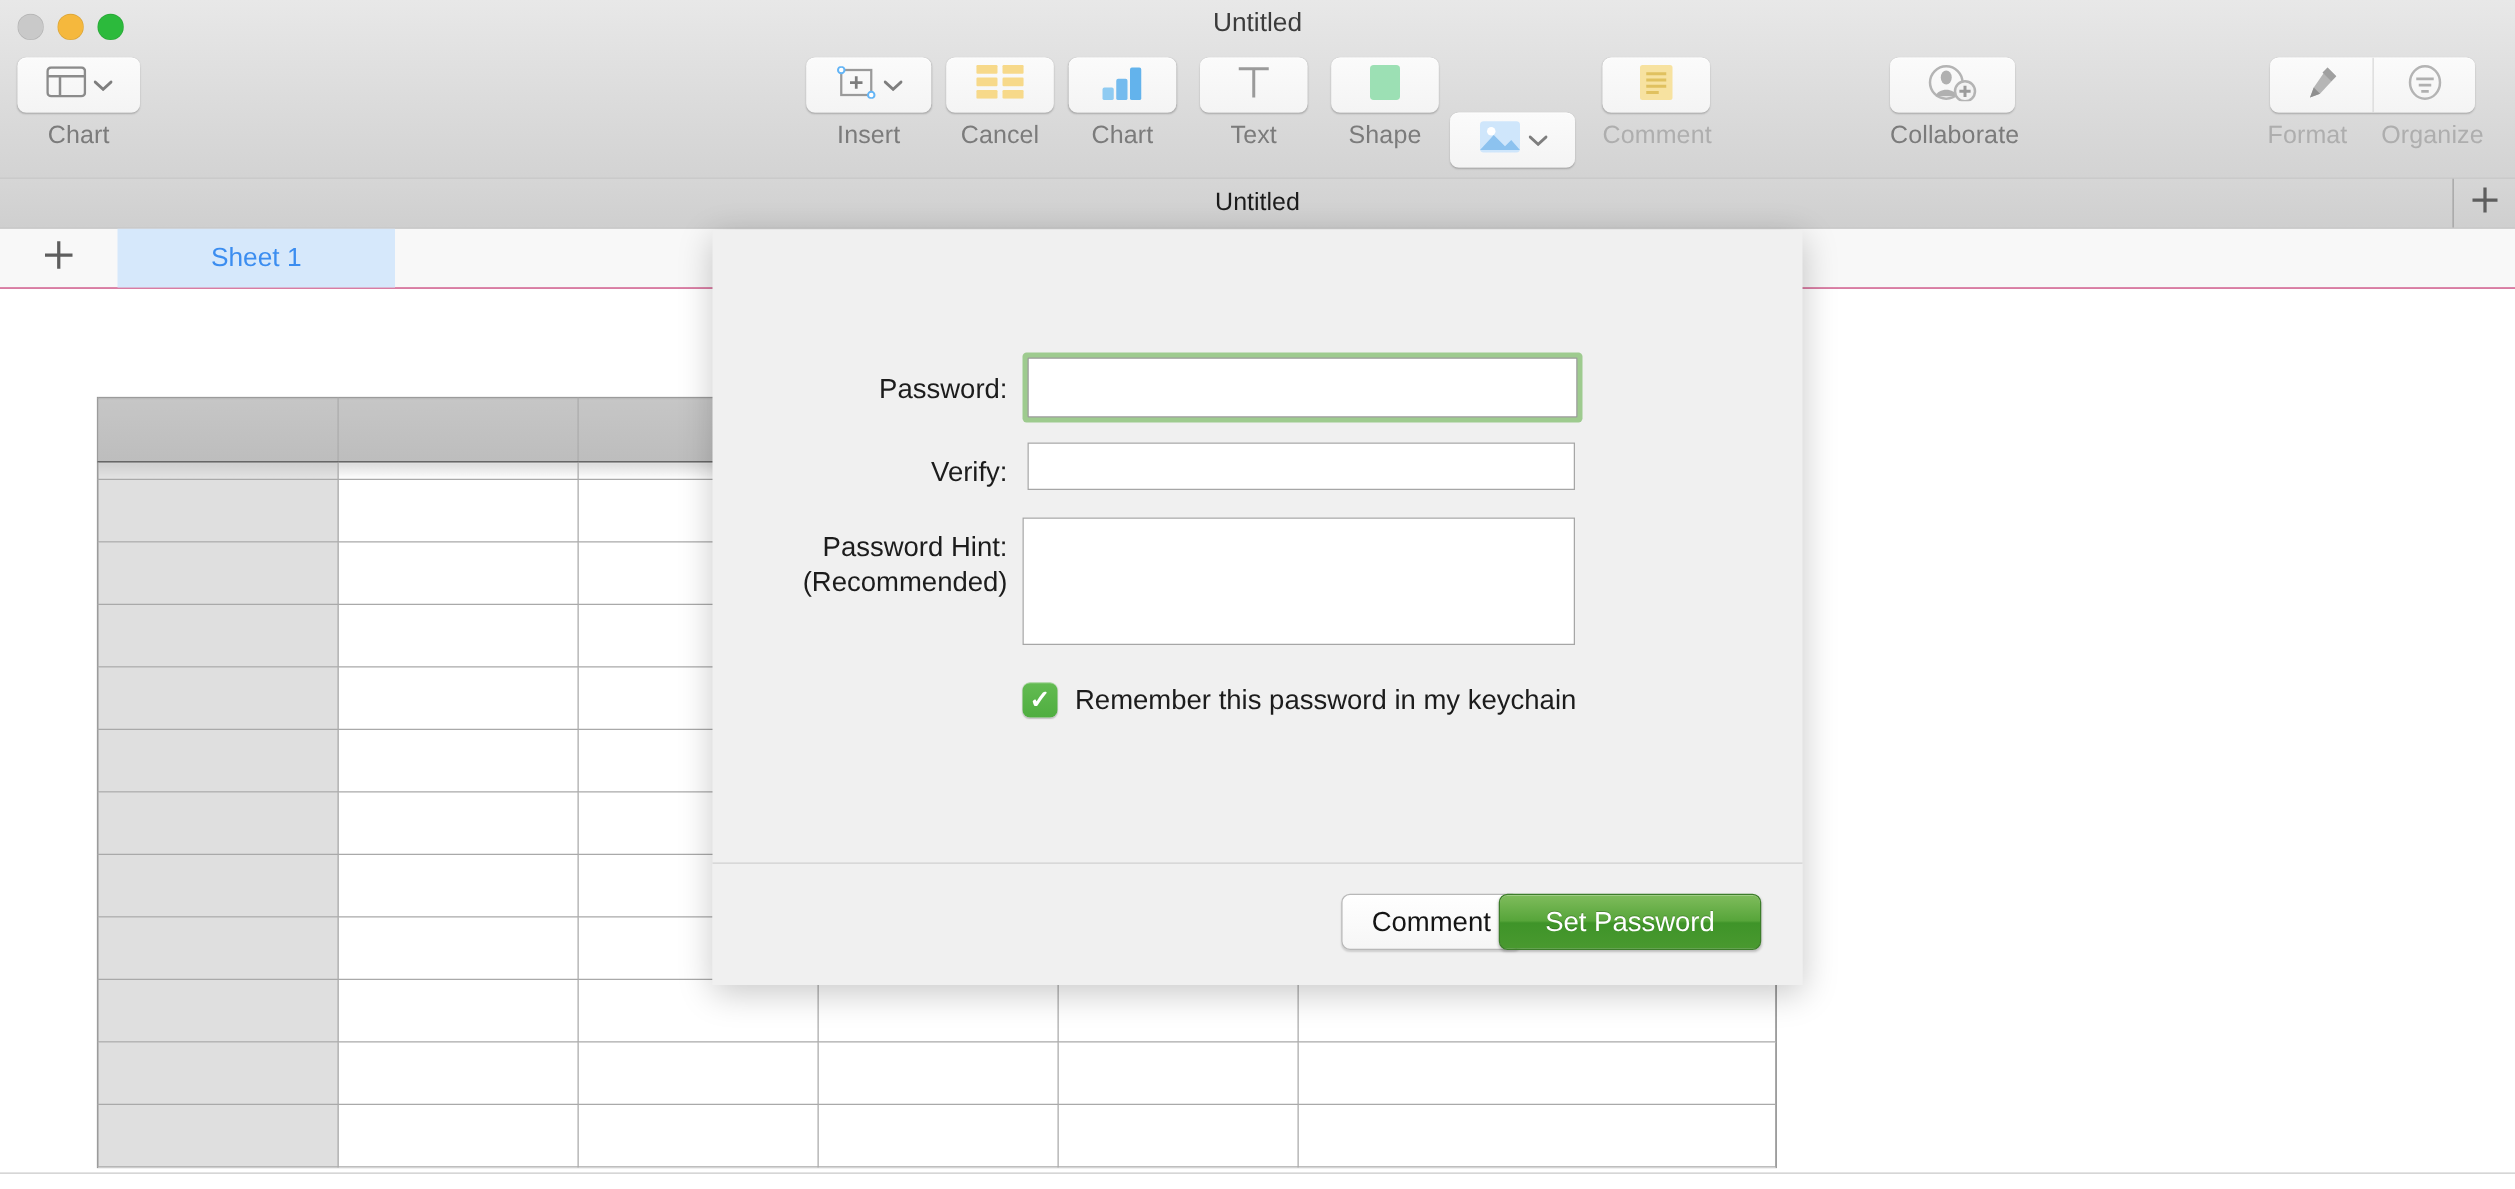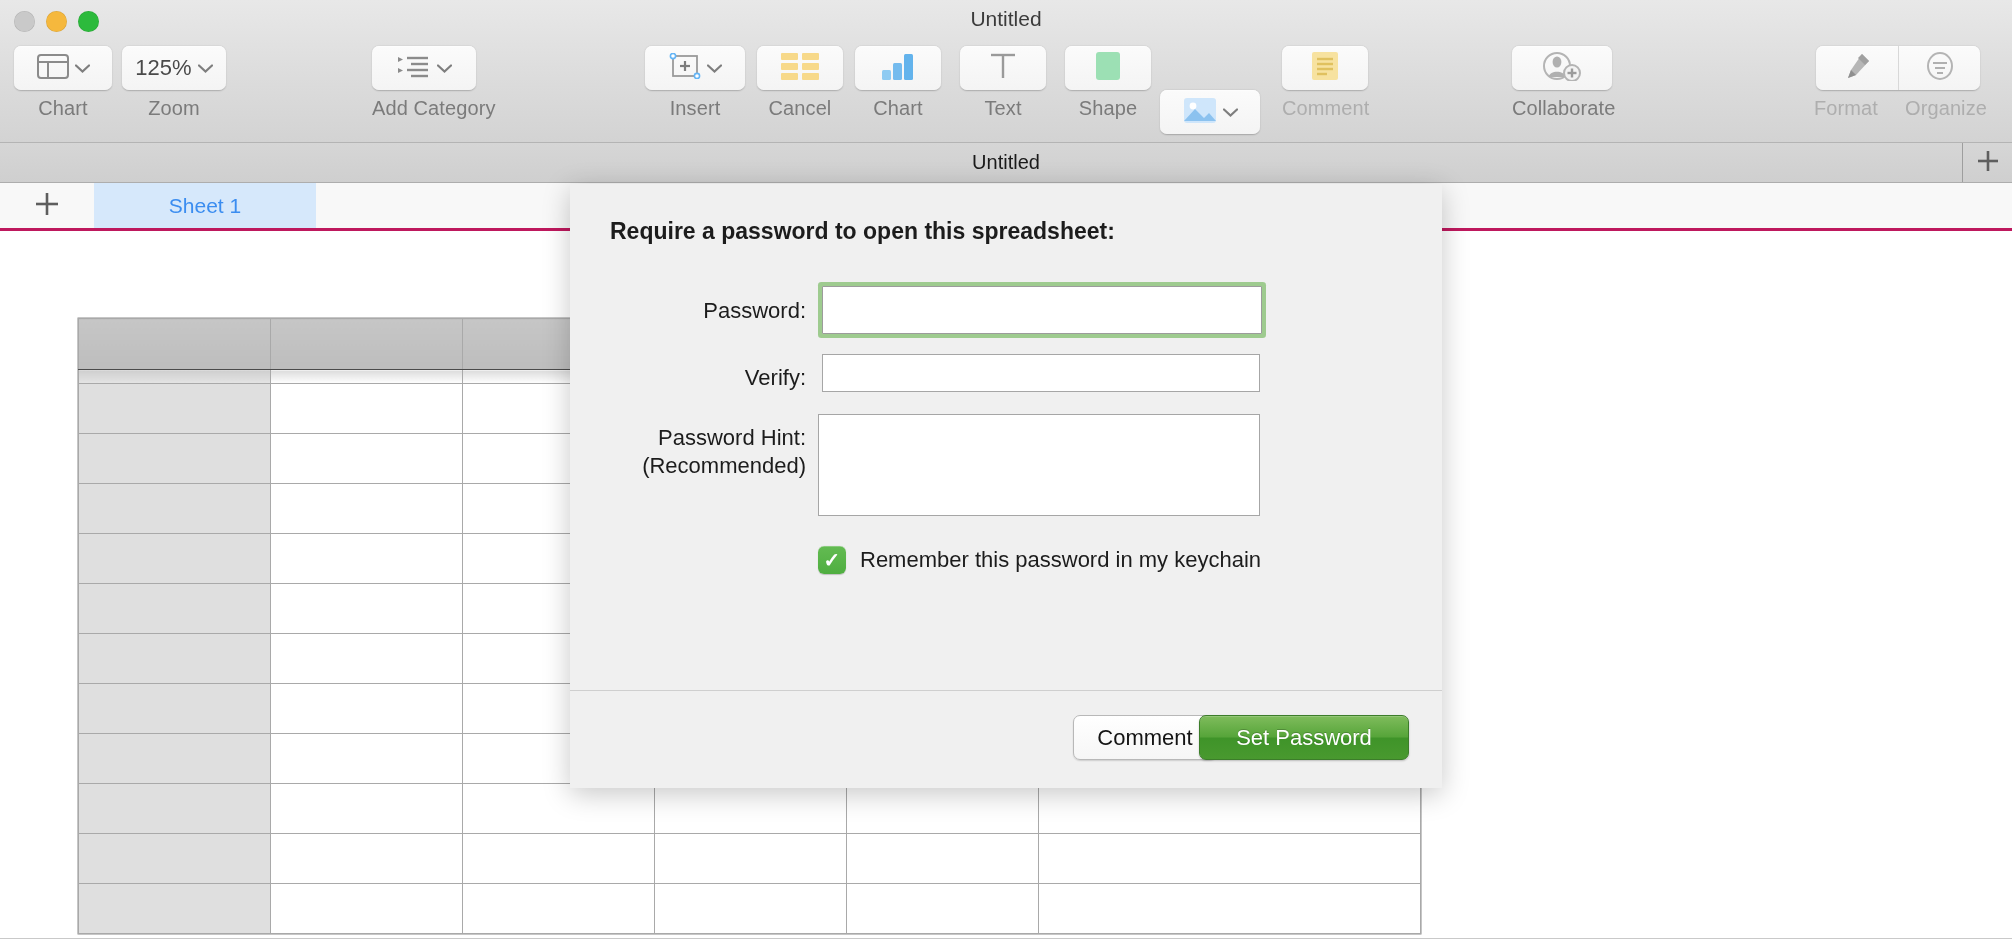--- a/index.html
+++ b/index.html
@@ -67,21 +67,21 @@
   }
   .docbar .addsheet-right{
     position:absolute; right:0; top:0; width:50px; height:39px;
     border-left:1px solid #9e9e9e;
     display:flex; align-items:center; justify-content:center;
   }
 
   
   .sheetbar{
     position:absolute; top:183px; left:0; width:2012px; height:48px;
-    background:#f8f8f8; border-bottom:3px solid #be185d;
+    background:#f8f8f8; border-bottom:1px solid #be185d;
     display:flex; align-items:stretch;
   }
   .addsheet{
     width:94px; display:flex; align-items:center; justify-content:center;
     cursor:default;
   }
   .sheet-tab{
     width:222px; display:flex; align-items:center; justify-content:center;
     font-size:21px; color:#3b8df0; background:#d6e8fb;
   }
@@ -199,52 +199,21 @@
           </span>
           <span class="chev">
             <svg width="15" height="9" viewBox="0 0 15 9">
                 <path d="M1 1.5 L7.5 7.5 L14 1.5" fill="none" stroke="#7e7e7e" stroke-width="2.2" stroke-linecap="round"></path>
               </svg>
           </span>
         </div>
         <span class="tb-label">Chart</span>
       </div>
 
-      <div class="tb-item" style="left:122px; top:8px; width:104px;">
-        <div class="tb-btn" style="width:104px;">
-          <span style="font-size:22px;color:#4a4a4a;">125%</span>
-          <span class="chev">
-            <svg width="15" height="9" viewBox="0 0 15 9">
-                <path d="M1 1.5 L7.5 7.5 L14 1.5" fill="none" stroke="#7e7e7e" stroke-width="2.2" stroke-linecap="round"></path>
-              </svg>
-          </span>
-        </div>
-        <span class="tb-label">Zoom</span>
-      </div>
-
-      <div class="tb-item" style="left:372px; top:8px; width:104px;">
-        <div class="tb-btn" style="width:104px;">
-          <span>
-            <svg width="34" height="24" viewBox="0 0 34 24">
-              <path d="M1 3 L6 5.5 L1 8 Z" fill="#8b8b8b"></path>
-              <path d="M1 14 L6 16.5 L1 19 Z" fill="#8b8b8b"></path>
-              <line x1="10" y1="4" x2="31" y2="4" stroke="#8b8b8b" stroke-width="2.4"></line>
-              <line x1="14" y1="10" x2="31" y2="10" stroke="#8b8b8b" stroke-width="2.4"></line>
-              <line x1="10" y1="16" x2="31" y2="16" stroke="#8b8b8b" stroke-width="2.4"></line>
-              <line x1="14" y1="22" x2="31" y2="22" stroke="#8b8b8b" stroke-width="2.4"></line>
-            </svg>
-          </span>
-          <span class="chev">
-            <svg width="15" height="9" viewBox="0 0 15 9">
-                <path d="M1 1.5 L7.5 7.5 L14 1.5" fill="none" stroke="#7e7e7e" stroke-width="2.2" stroke-linecap="round"></path>
-              </svg>
-          </span>
-        </div>
-        <span class="tb-label">Add Category</span>
-      </div>
+
 
       <div class="tb-item" style="left:645px; top:8px; width:100px;">
         <div class="tb-btn" style="width:100px;">
           <span>
             <svg width="32" height="26" viewBox="0 0 32 26">
               <rect x="4" y="3" width="24" height="20" fill="none" stroke="#9a9a9a" stroke-width="1.8"></rect>
               <line x1="16" y1="8" x2="16" y2="18" stroke="#7d7d7d" stroke-width="2.2"></line>
               <line x1="11" y1="13" x2="21" y2="13" stroke="#7d7d7d" stroke-width="2.2"></line>
               <circle cx="4" cy="3" r="2.6" fill="#fff" stroke="#64b5f6" stroke-width="1.6"></circle>
               <circle cx="28" cy="23" r="2.6" fill="#fff" stroke="#64b5f6" stroke-width="1.6"></circle>
@@ -549,21 +518,20 @@
             <td class="body" style="width:382px"></td>
           </tr>
         </tbody>
       </table>
     <div class="bottom-rule"></div>
   </div>
 
   <div class="dialog">
     <div class="dlg-body">
 
-      <div class="dlg-heading">Require a password to open this spreadsheet:</div>
 
       <div class="row-label" style="left:0px; top:113px; width:236px;">Password:</div>
       <div class="field focused" style="left:252px; top:102px; width:440px; height:48px;"></div>
 
       <div class="row-label" style="left:0px; top:180px; width:236px;">Verify:</div>
       <div class="field" style="left:252px; top:170px; width:438px; height:38px;"></div>
 
       <div class="row-label" style="left:0px; top:240px; width:236px;">Password Hint:</div>
       <div class="row-label" style="left:0px; top:268px; width:236px;">(Recommended)</div>
       <div class="field" style="left:248px; top:230px; width:442px; height:102px;"></div>

